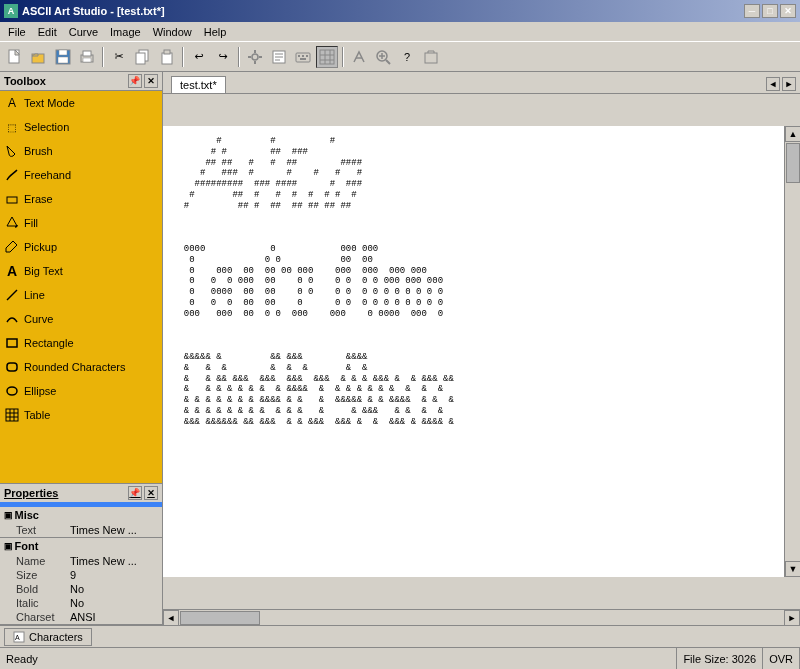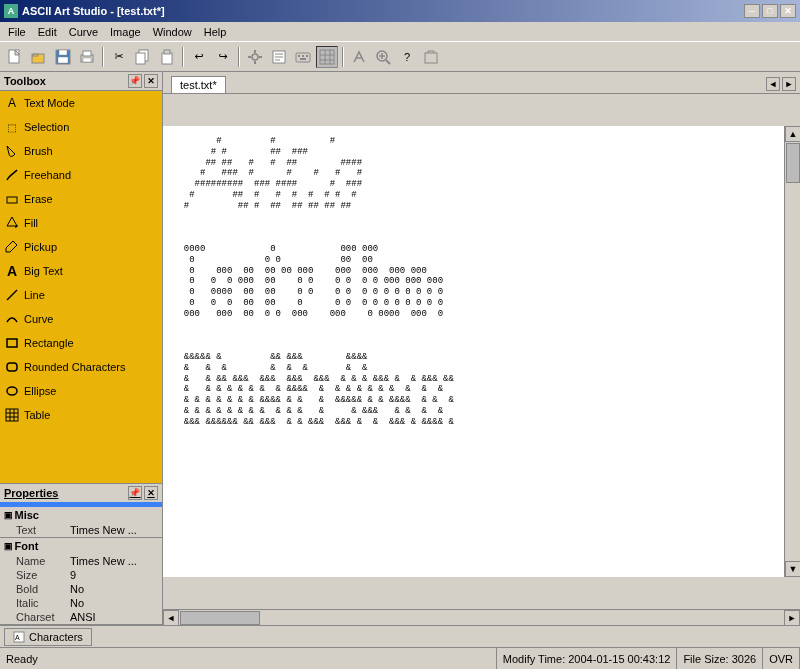--- a/index.html
+++ b/index.html
@@ -617,21 +617,18 @@
       </svg>
     <span>Characters</span>
   </div>
 </div>
 
 <div class="status-bar">
   <div class="status-segment status-left">
     <span>Ready</span>
   </div>
   <div class="status-segment">
-    <span>Modify Time: 2004-01-15 00:43:12</span>
-  </div>
-  <div class="status-segment">
     <span>File Size: 3026</span>
   </div>
   <div class="status-segment">
     <span>OVR</span>
   </div>
 </div>
 
 </body></html>

